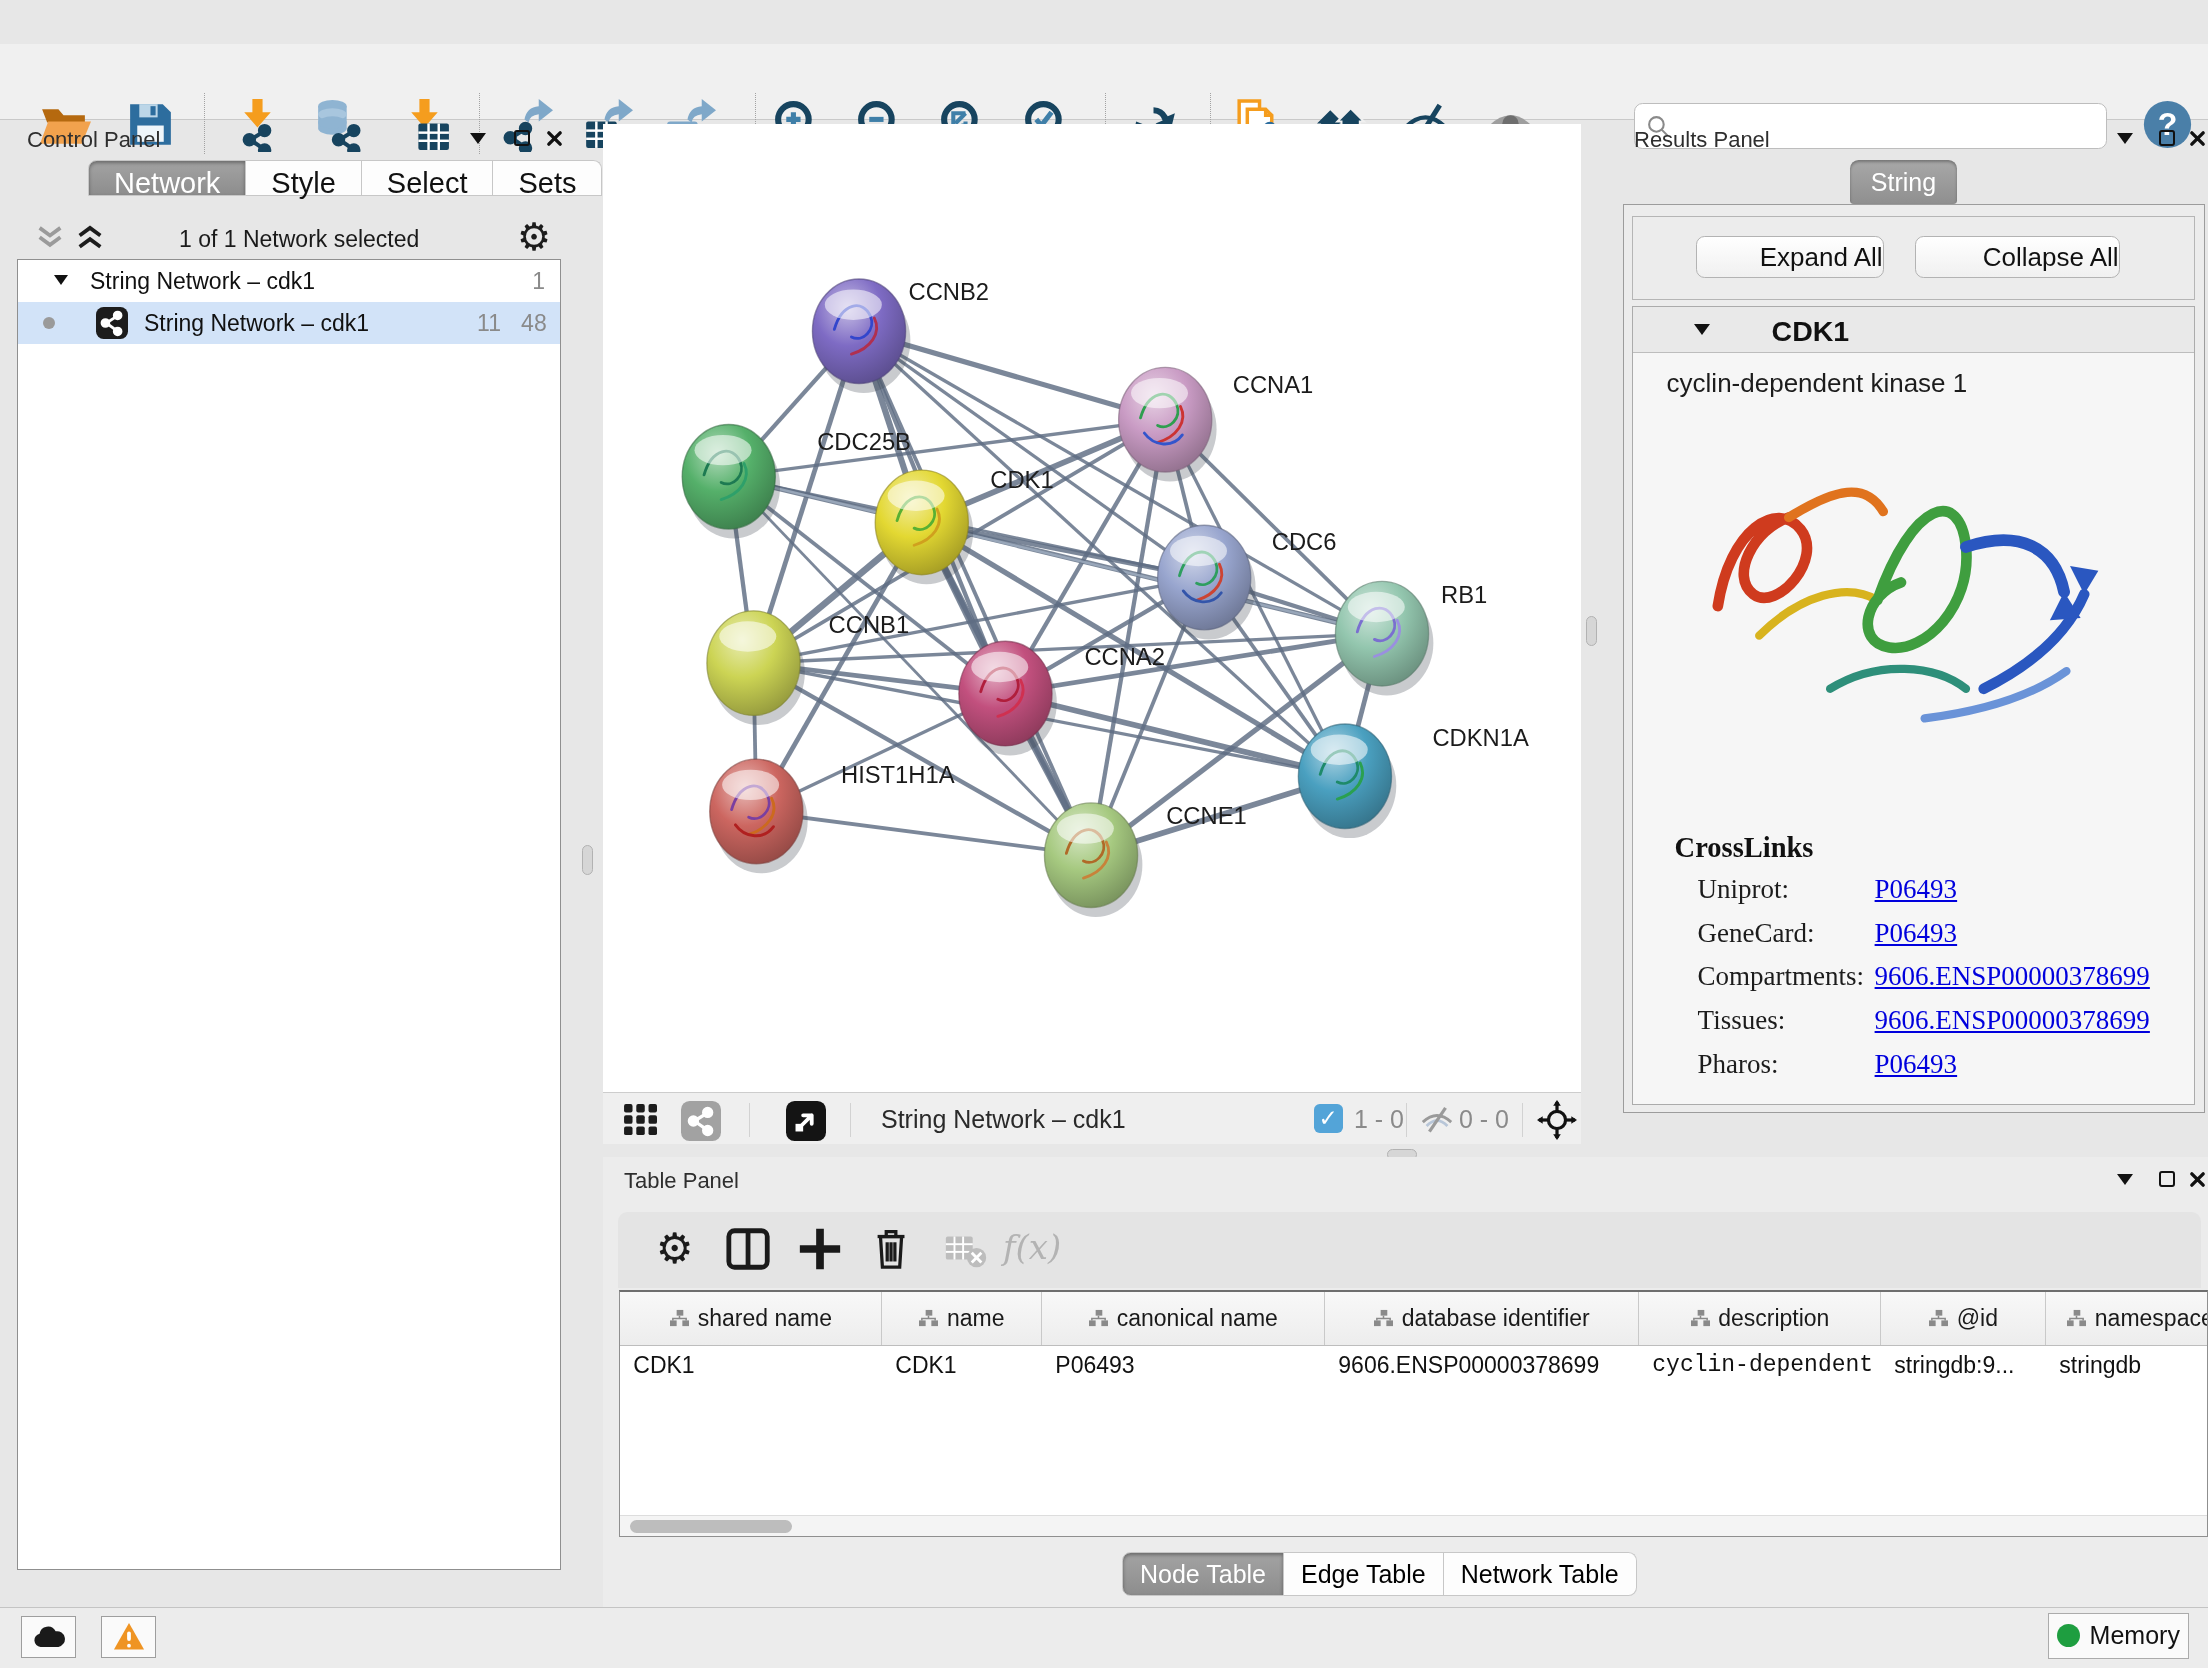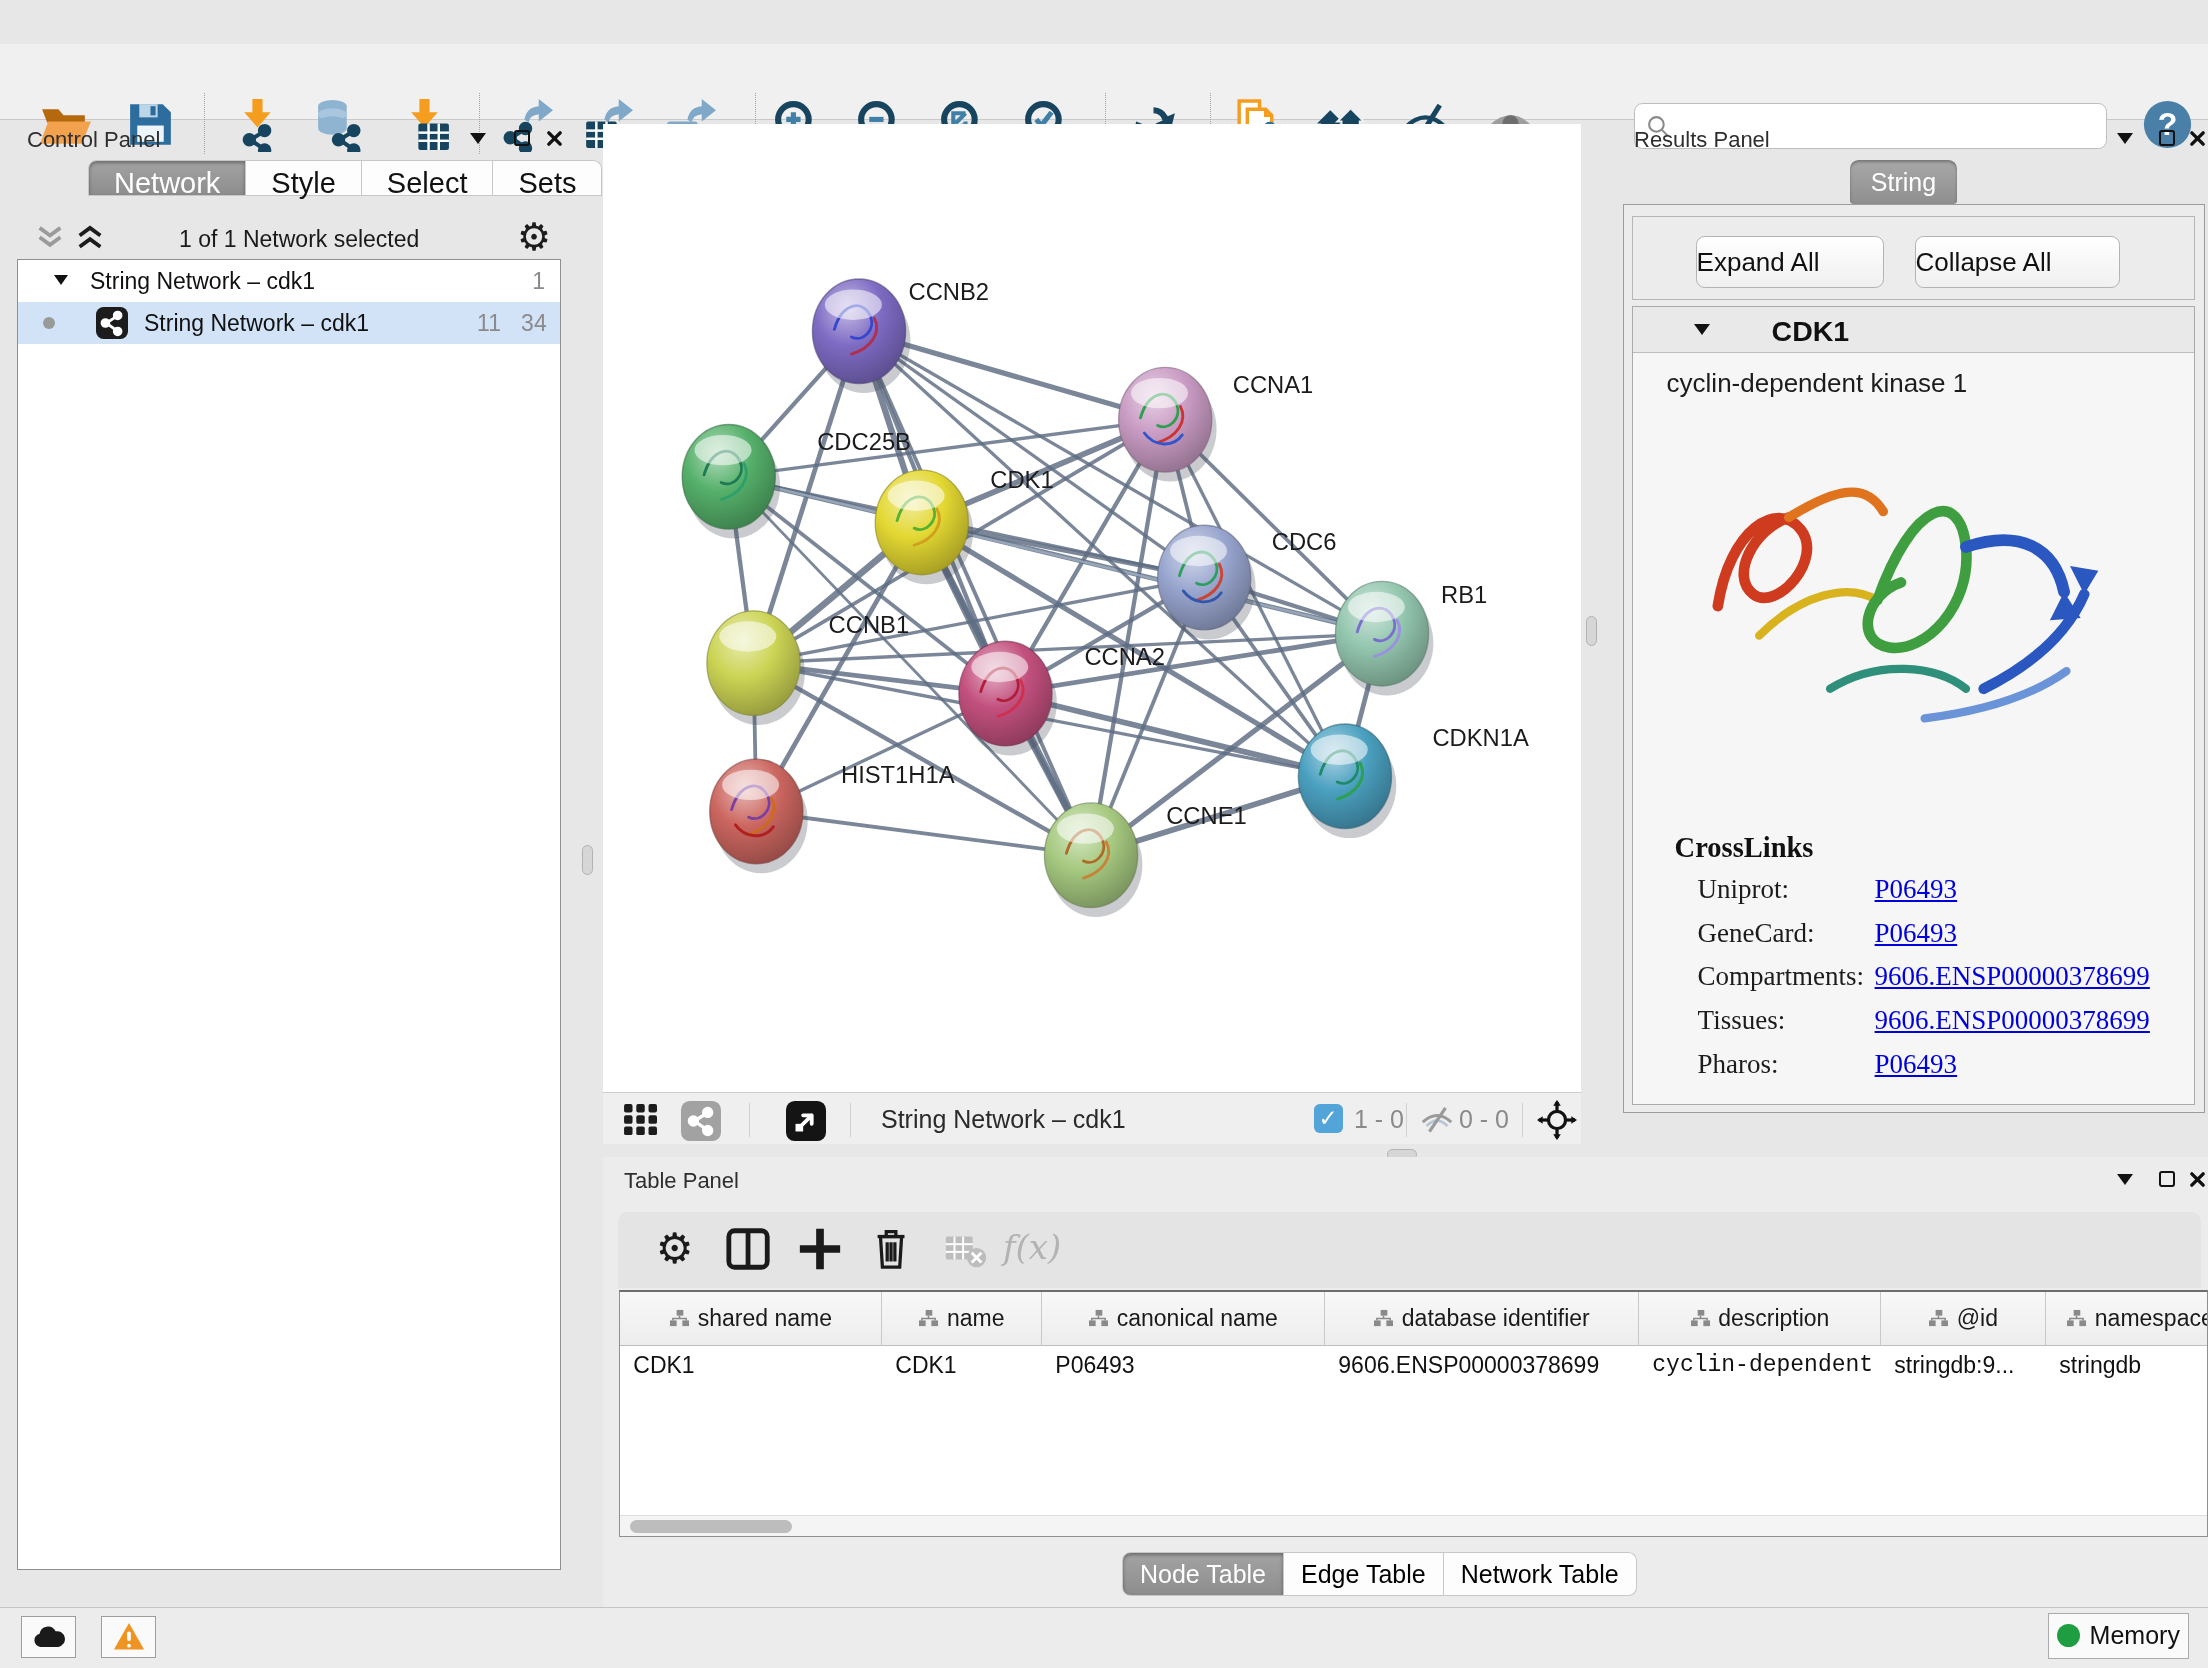--- a/index.html
+++ b/index.html
@@ -51,21 +51,21 @@
   .nt-text { position:absolute; top:12.4px; font-size:25px; color:#2a2a2a; }
   .nt-gray { color:#8a8a8a; }
   .checkbox { position:absolute; width:28.5px; height:28.5px; background:#53a4d8; border-radius:5.7px; color:#fff; font-size:23px; text-align:center; line-height:28.5px; }
 
   .splitter-v { position:absolute; width:10.5px; height:30px; background:#d6d6d6; border:1px solid #b2b2b2; border-radius:5.7px; }
   .splitter-h { position:absolute; width:30px; height:10.5px; background:#d6d6d6; border:1px solid #b2b2b2; border-radius:5.7px; }
 
   
   .rp-box { position:absolute; left:1623px; top:204px; width:582px; height:909px; background:#ececec; border:1.9px solid #9c9c9c; }
   .rp-expandbar { position:absolute; left:7.6px; top:11.4px; width:563px; height:84px; background:#ececec; border:1px solid #b5b5b5; }
-  .btn { position:absolute; height:52px; background:linear-gradient(#ffffff,#f0f0f0); border:1px solid #b3b3b3; border-radius:8.6px; font-size:26px; text-align:left; cursor:pointer; color:#111; }
+  .btn { position:absolute; height:42px; background:linear-gradient(#ffffff,#f0f0f0); border:1px solid #b3b3b3; border-radius:8.6px; font-size:26px; text-align:right; cursor:pointer; color:#111; }
   .rp-entry { position:absolute; left:7.6px; top:101px; width:563px; height:799px; background:#f6f6f6; border:1px solid #ababab; }
   .rp-entry-head { position:absolute; left:0; top:0; width:100%; height:46px; background:#e9e9e9; border-bottom:1px solid #bdbdbd; }
   .rp-desc { position:absolute; left:34px; top:61px; font-size:26px; color:#1c1c1c; }
   .serif { font-family:"Liberation Serif",serif; }
   .xl-title { position:absolute; left:42px; top:525px; font-size:28.5px; font-weight:bold; color:#111; }
   .xl-row { position:absolute; left:65px; width:476px; height:44px; font-size:27px; color:#1c1c1c; }
   .xl-row a { position:absolute; left:177px; color:#0000dd; text-decoration:underline; }
   .string-tab { position:absolute; left:1850px; top:160px; width:107px; height:44px; background:linear-gradient(#a8a8a8,#8f8f8f); border-radius:8.6px 8.6px 3.8px 3.8px; color:#fff; font-size:25px; text-align:center; line-height:44px; box-shadow:inset 0 1.9px 2.9px rgba(0,0,0,.3); }
 
   
@@ -296,21 +296,21 @@
                 <line x1="22" y1="10" x2="11" y2="17"></line>
                 <line x1="11" y1="17" x2="22" y2="25"></line>
                 <circle cx="23" cy="9" r="3.6"></circle>
                 <circle cx="10" cy="17" r="3.6"></circle>
                 <circle cx="23" cy="26" r="3.6"></circle>
               </g>
             </svg>
         </span>
         <span style="position:absolute; left:126px; top:7.6px">String Network – cdk1</span>
         <span class="row-count" style="right:59px; top:7.6px">11</span>
-        <span class="row-count" style="right:13.3px; top:7.6px">34</span>
+        <span class="row-count" style="right:13.3px; top:7.6px">48</span>
       </div>
     </div>
   </div>
 
   <div class="net-canvas">
     <svg id="netsvg" width="978" height="968" viewBox="0 0 1028 1018">
         <defs>
           <radialGradient id="g-CCNB2" cx="38%" cy="28%" r="80%">
             <stop offset="0%" stop-color="rgb(197,188,228)"></stop>
             <stop offset="45%" stop-color="#7e6bc4"></stop>

